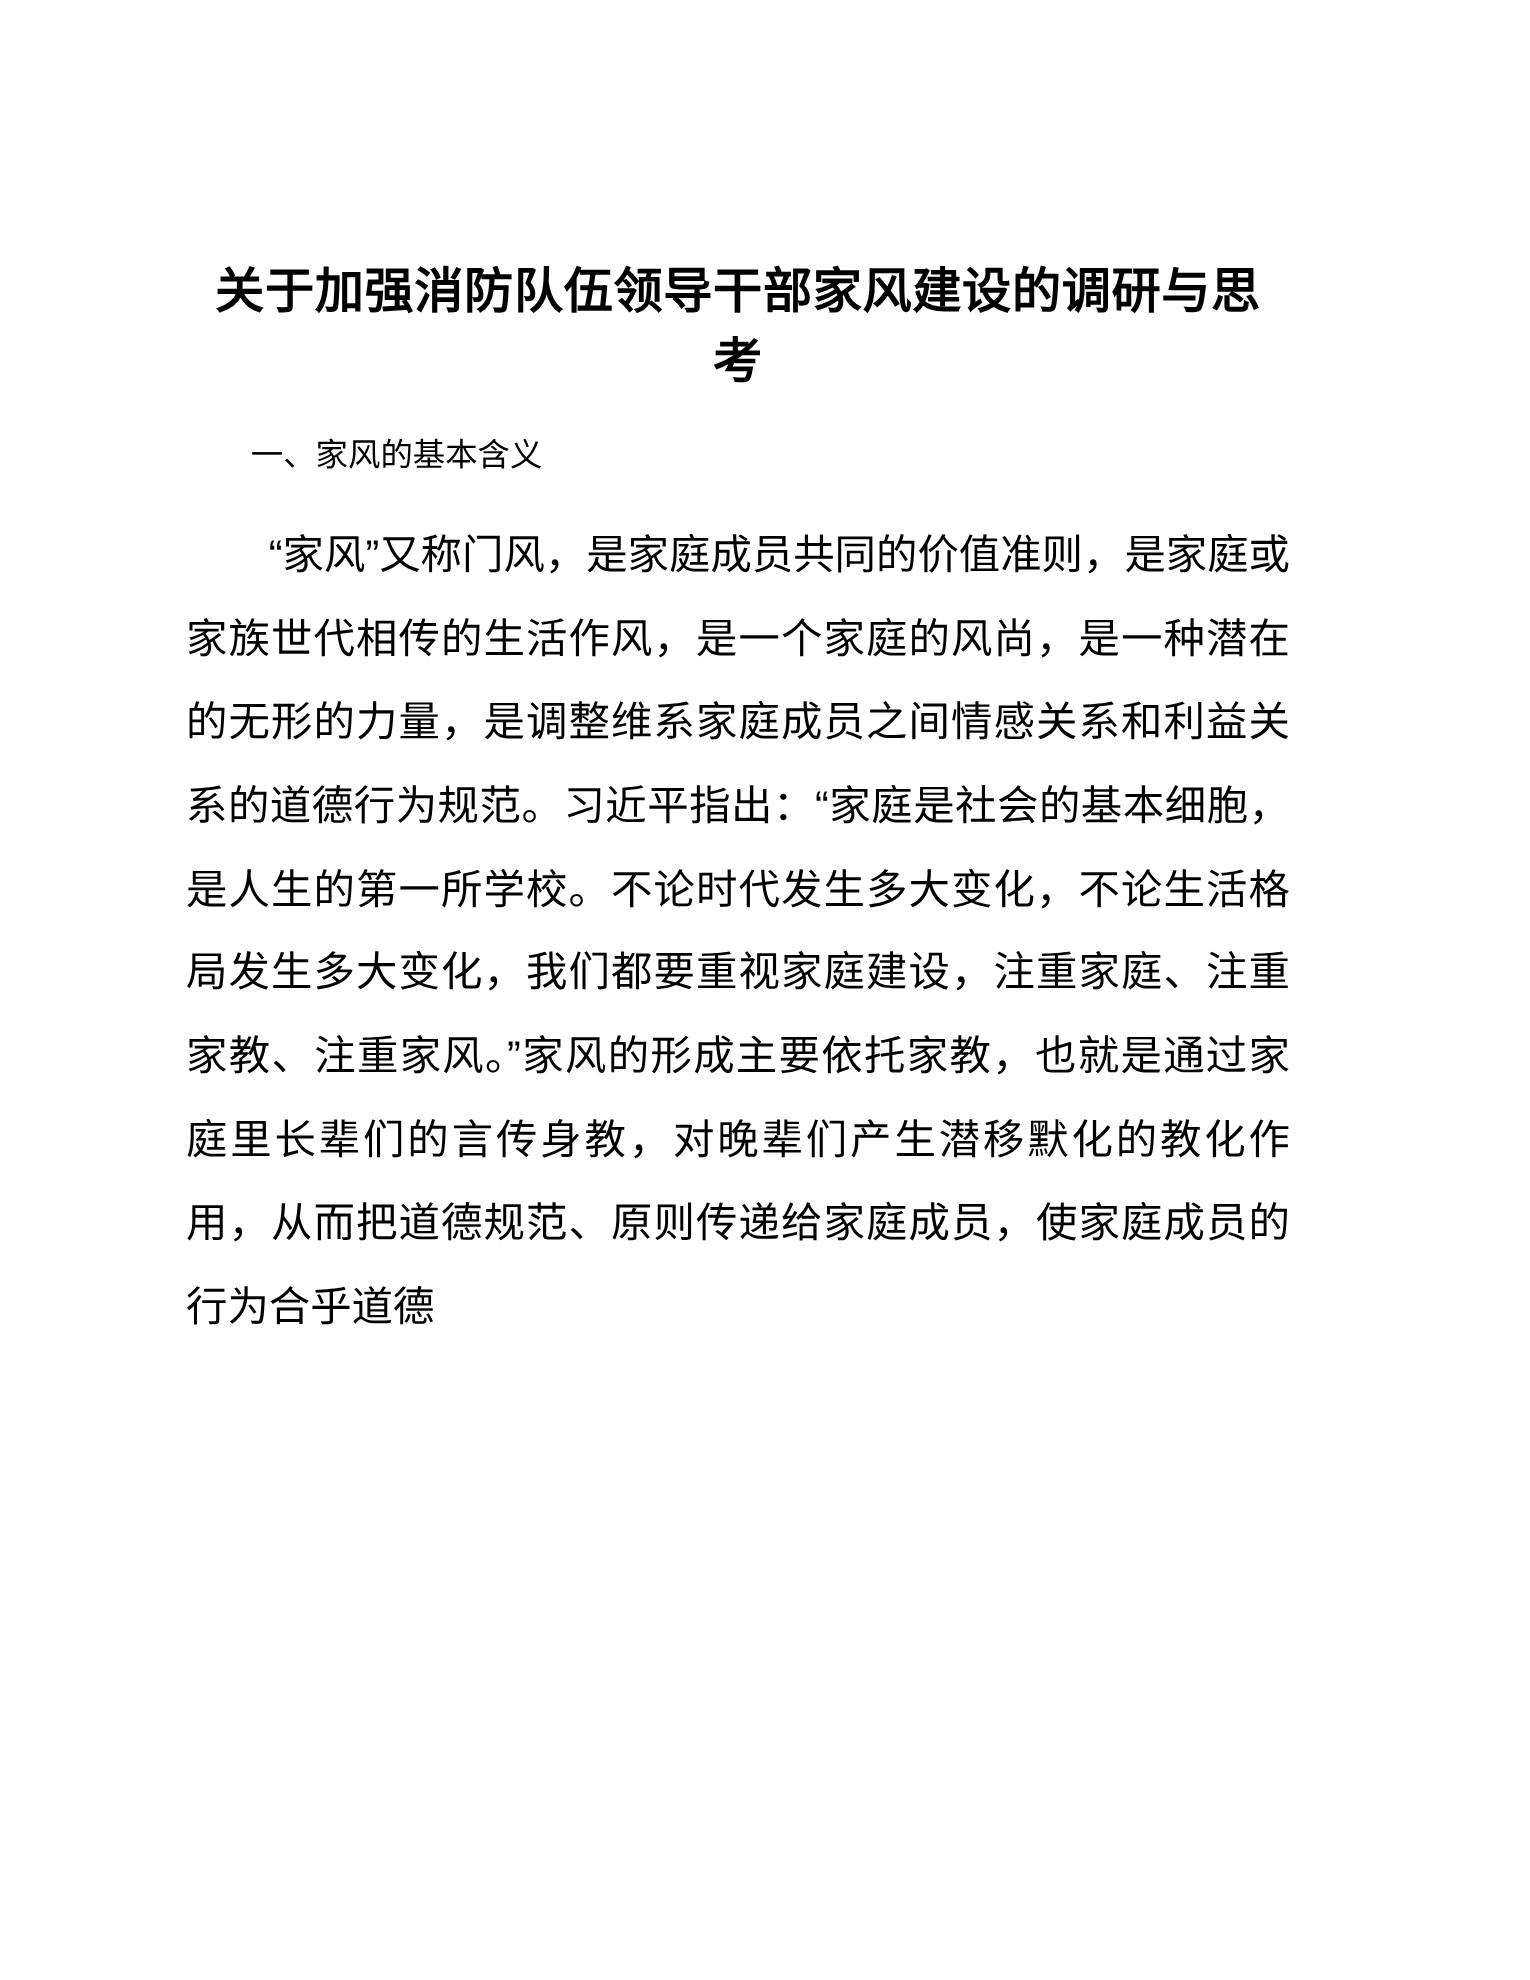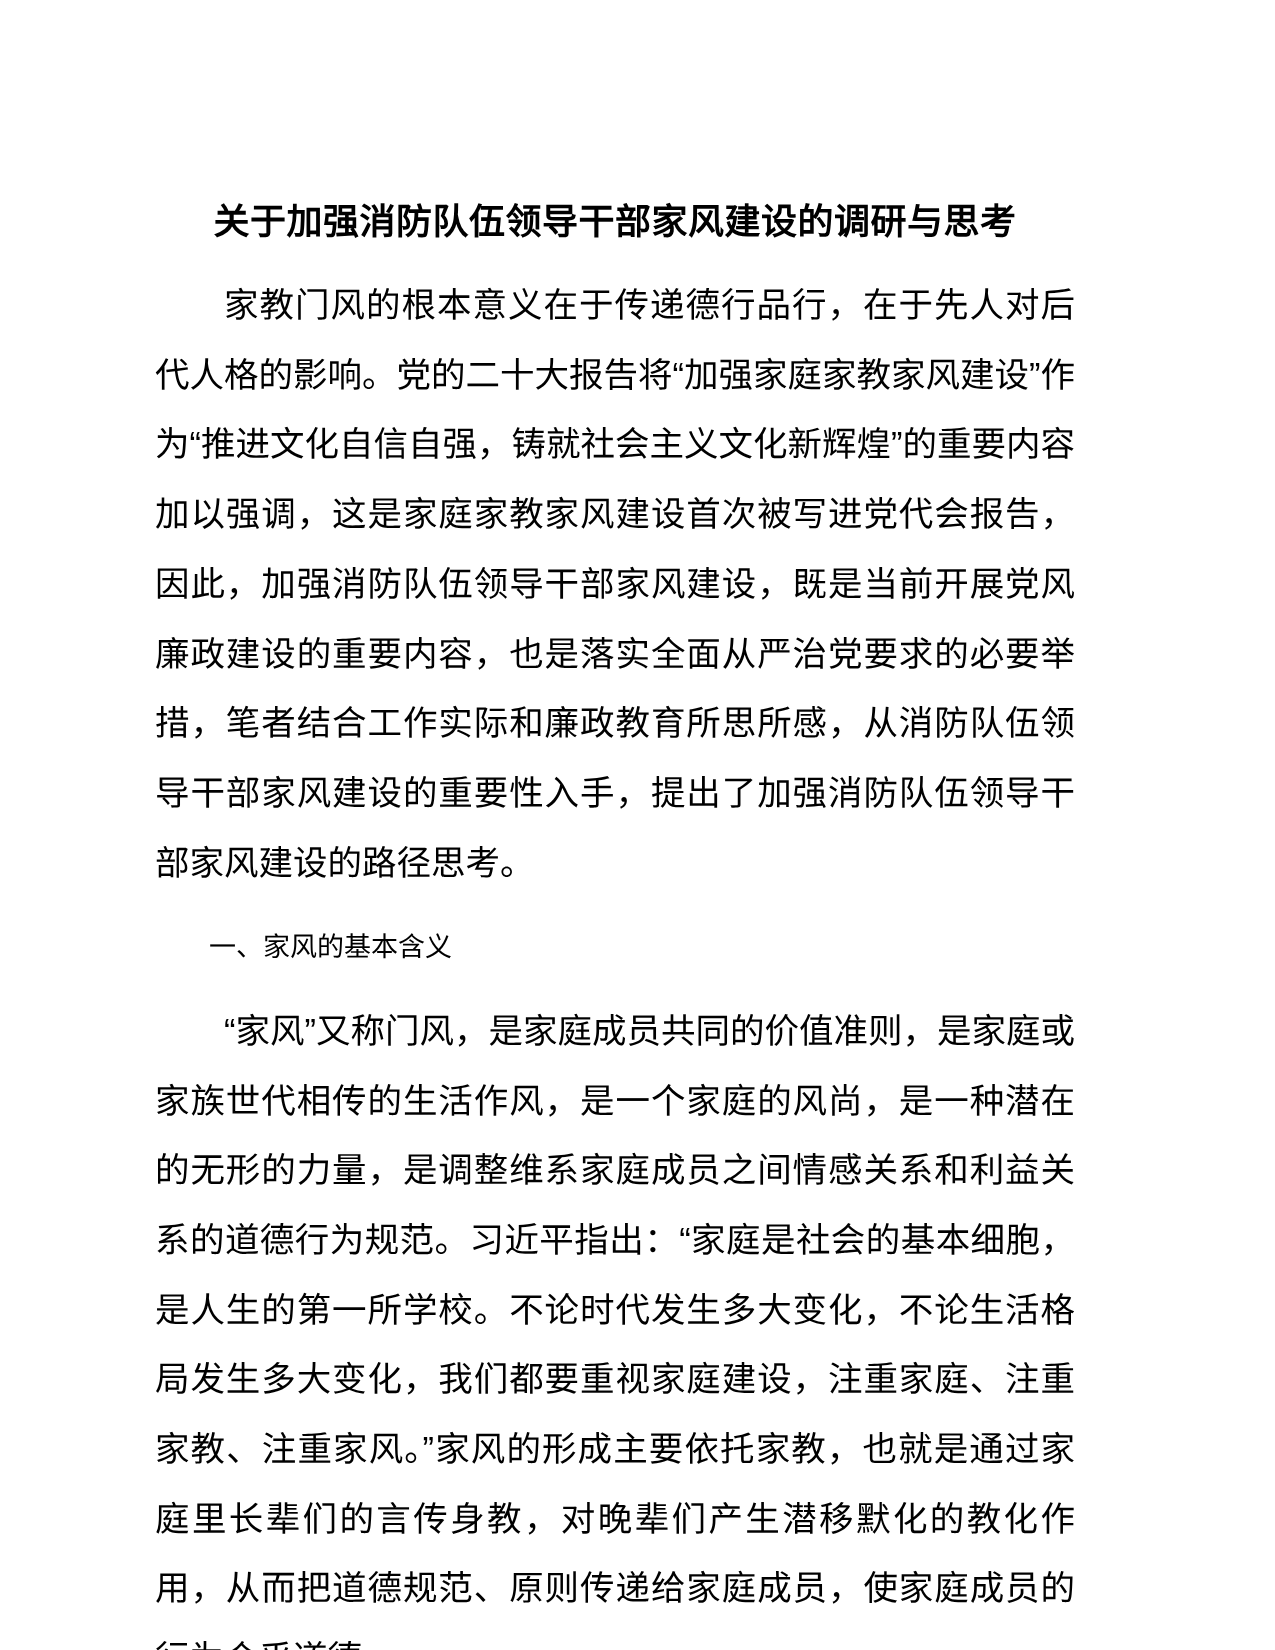--- a/index.html
+++ b/index.html
@@ -22,24 +22,24 @@
   }
 
   .page-body {
     position: absolute;
     left: 155px;
     top: 0;
     width: 920px;
   }
 
   .doc-title {
-    margin: 0;
+    margin: 18px;
     padding: 0;
     padding-top: 196px;
-    font-size: 36px;
+    font-size: 41px;
     font-weight: 700;
     line-height: 1.42;
     text-align: center;
     letter-spacing: 0.5px;
     word-break: break-all;
   }
 
   .para {
     margin: 0;
     font-size: 34.5px;
@@ -74,20 +74,19 @@
   }
 </style>
 </head>
 <body>
 
 <div class="page">
   <div class="page-body">
 
     <h1 class="doc-title">关于加强消防队伍领导干部家风建设的调研与思考</h1>
 
-    <p class="para para-indent para-lead">家教门风的根本意义在于传递德行品行，在于先人对后代人格的影响。党的二十大报告将“加强家庭家教家风建设”作为“推进文化自信自强，铸就社会主义文化新辉煌”的重要内容加以强调，这是家庭家教家风建设首次被写进党代会报告，因此，加强消防队伍领导干部家风建设，既是当前开展党风廉政建设的重要内容，也是落实全面从严治党要求的必要举措，笔者结合工作实际和廉政教育所思所感，从消防队伍领导干部家风建设的重要性入手，提出了加强消防队伍领导干部家风建设的路径思考。</p>
 
     <h2 class="section-heading">一、家风的基本含义</h2>
 
     <p class="para para-indent para-body">“家风”又称门风，是家庭成员共同的价值准则，是家庭或家族世代相传的生活作风，是一个家庭的风尚，是一种潜在的无形的力量，是调整维系家庭成员之间情感关系和利益关系的道德行为规范。习近平指出：“家庭是社会的基本细胞，是人生的第一所学校。不论时代发生多大变化，不论生活格局发生多大变化，我们都要重视家庭建设，注重家庭、注重家教、注重家风。”家风的形成主要依托家教，也就是通过家庭里长辈们的言传身教，对晚辈们产生潜移默化的教化作用，从而把道德规范、原则传递给家庭成员，使家庭成员的行为合乎道德</p>
 
   </div>
 </div>
 
 </body></html>

